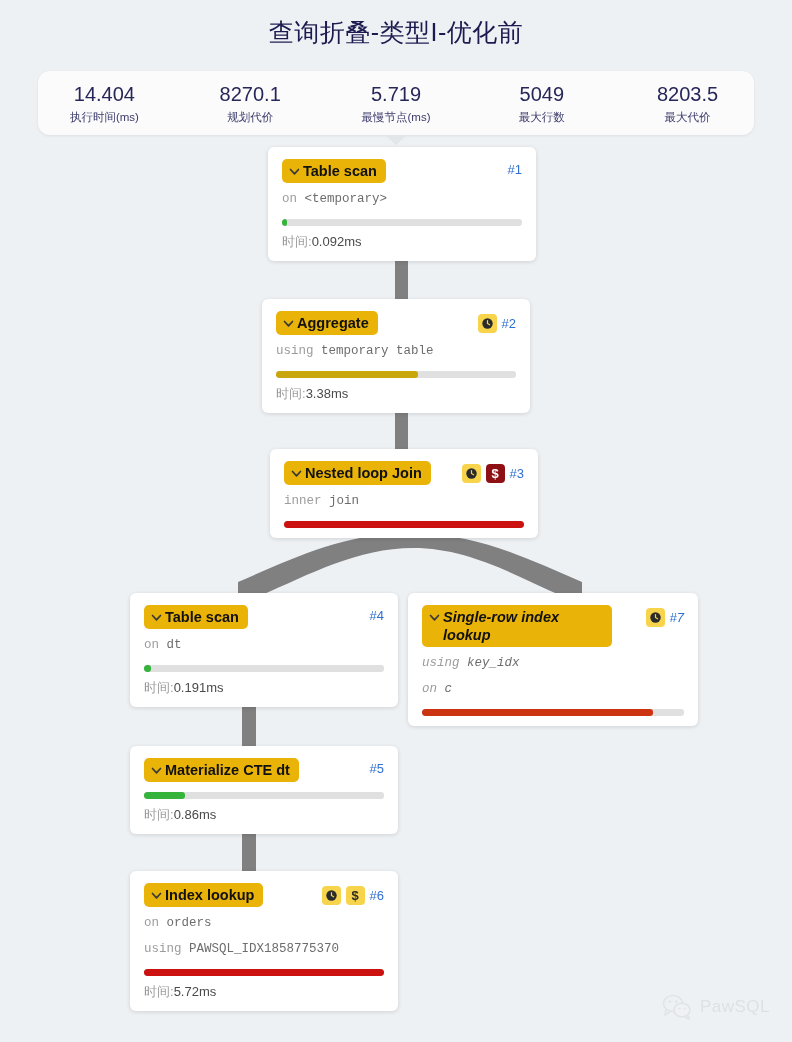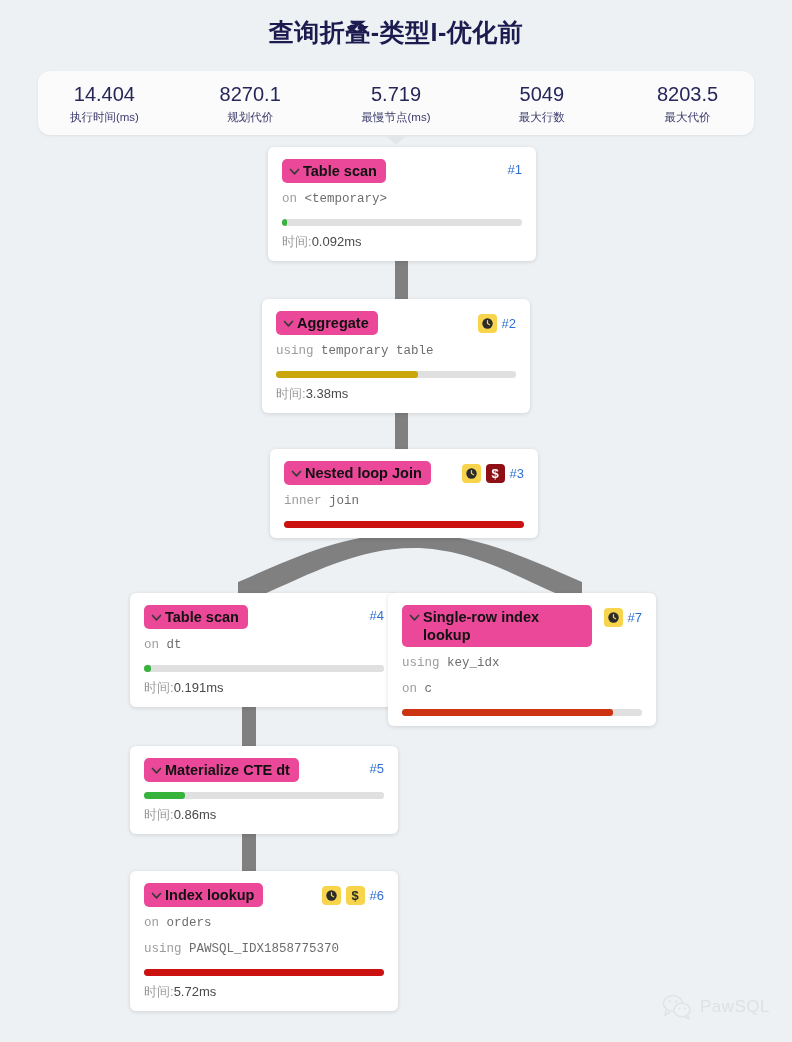--- a/index.html
+++ b/index.html
@@ -6,21 +6,21 @@
   html, body { margin:0; padding:0; }
   body {
     width:792px; height:1042px;
     background:#eef1f4;
     font-family:"Liberation Sans","DejaVu Sans",sans-serif;
     position:relative; overflow:hidden;
   }
   .page-title {
     text-align:center;
     font-size:25px;
-    font-weight:bold;
+    font-weight:normal;
     color:#1b1b4f;
     letter-spacing:.5px;
     padding-top:16px;
   }
   
   .stats-wrap { padding:0 38px; margin-top:22px; }
   .stats-card {
     background:#fbfbfc;
     border-radius:12px;
     box-shadow:0 1px 3px rgba(0,0,0,.07);
@@ -48,21 +48,21 @@
     position:absolute;
     background:#ffffff;
     border-radius:6px;
     box-shadow:0 1px 4px rgba(0,0,0,.13);
     padding:12px 14px 10px 14px;
     z-index:2;
   }
   .node-head { display:flex; align-items:flex-start; justify-content:space-between; }
   .node-title-pill {
     display:inline-flex; align-items:flex-start;
-    background:#ec4899;
+    background:#eab308;
     border-radius:5px;
     padding:3px 9px 3px 5px;
     max-width:190px;
   }
   .chev { width:15px; height:18px; flex:0 0 15px; margin-right:1px; position:relative; top:2px; }
   .node-title {
     font-size:14.5px; font-weight:bold; color:#111; line-height:1.25;
   }
   .node-right { display:flex; align-items:center; gap:5px; flex:0 0 auto; padding-top:3px; }
   .badge {
@@ -266,21 +266,21 @@
           <span class="node-num">#6</span>
         </span>
       </div>
       <div class="sub"><span class="kw">on</span> <span class="val">orders</span></div>
       <div class="sub"><span class="kw">using</span> <span class="val">PAWSQL_IDX1858775370</span></div>
       <div class="bar-track">
         <div class="bar-fill" style="width: 100%; background: rgb(204, 17, 17);"></div>
       </div>
       <div class="time"><span class="lbl">时间:</span><span>5.72ms</span></div>
     </div>
-    <div class="node" style="left: 388px; top: 452px; width: 268px;">
+    <div class="node" style="left: 408px; top: 452px; width: 290px; font-style: italic;">
       <div class="node-head">
         <span class="node-title-pill">
           <span class="chev"><svg width="15" height="15" viewBox="0 0 15 15">
               <path d="M3.5 5.5 L7.5 9.8 L11.5 5.5" fill="none" stroke="#3a3a3a" stroke-width="1.7" stroke-linecap="round" stroke-linejoin="round"></path>
             </svg></span>
           <span class="node-title">Single-row index lookup</span>
         </span>
         <span class="node-right">
           <span class="badge badge-clock-y">
             <svg width="13" height="13" viewBox="0 0 16 16">

